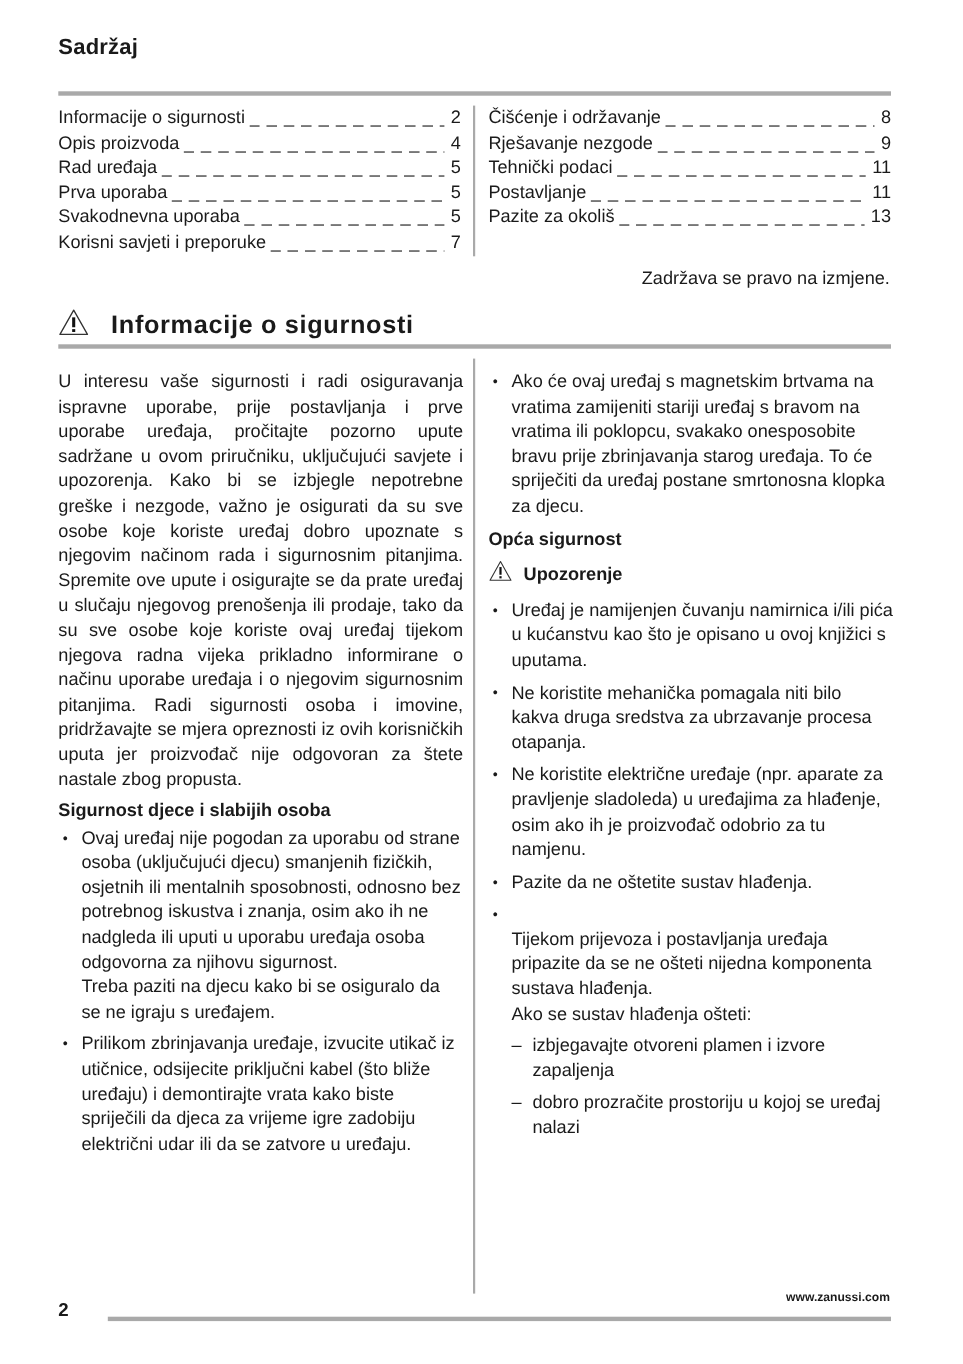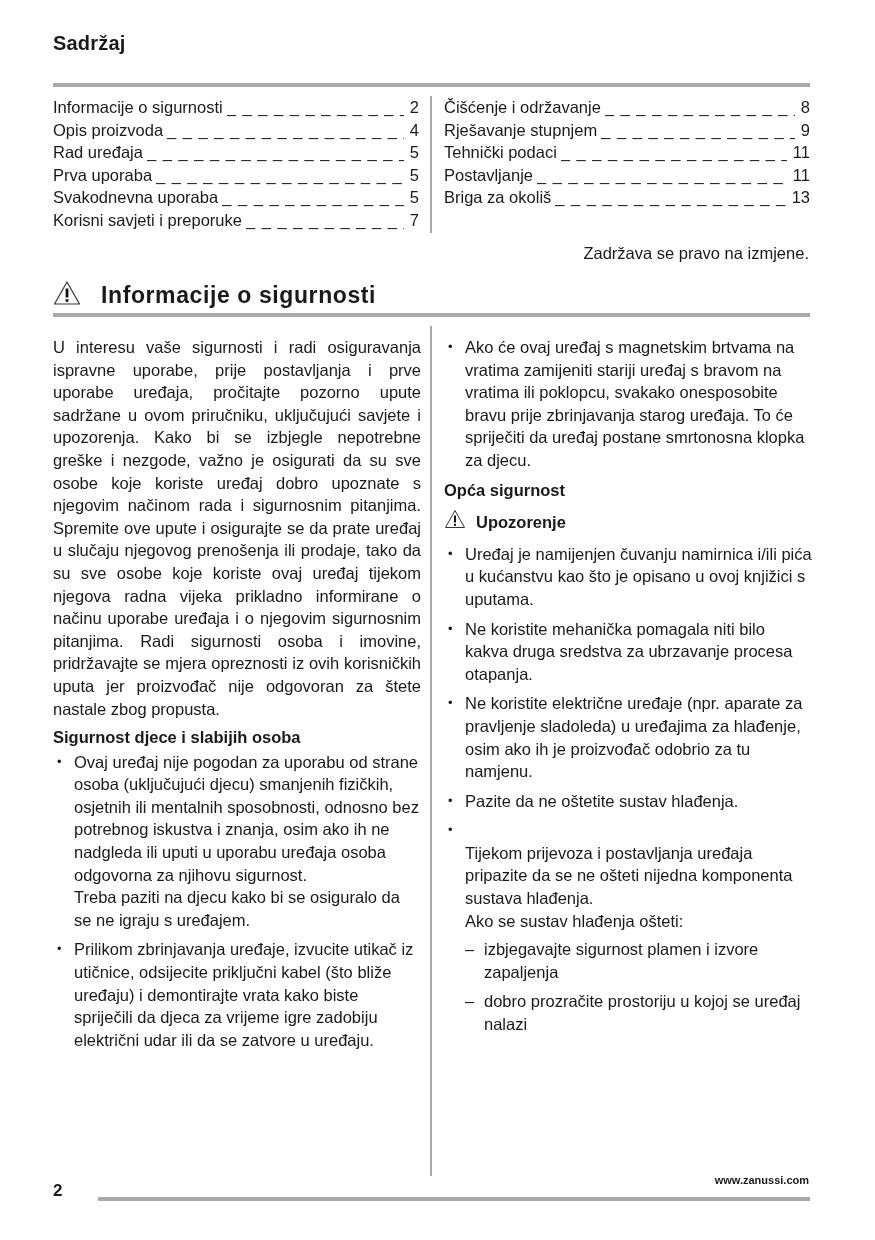--- a/index.html
+++ b/index.html
@@ -74,36 +74,36 @@
 
 <div class="vrule" style="left:430px; top:96px; height:137px;"></div>
 
 <div class="toc-col" style="left:444px; width:366px;">
   <div class="toc-row">
       <span class="lbl">Čišćenje i održavanje</span>
       <span class="lead"></span>
       <span class="pg">8</span>
     </div>
   <div class="toc-row">
-      <span class="lbl">Rješavanje stupnjem</span>
+      <span class="lbl">Rješavanje nezgode</span>
       <span class="lead"></span>
       <span class="pg">9</span>
     </div>
   <div class="toc-row">
       <span class="lbl">Tehnički podaci</span>
       <span class="lead"></span>
       <span class="pg">11</span>
     </div>
   <div class="toc-row">
       <span class="lbl">Postavljanje</span>
       <span class="lead"></span>
       <span class="pg">11</span>
     </div>
   <div class="toc-row">
-      <span class="lbl">Briga za okoliš</span>
+      <span class="lbl">Pazite za okoliš</span>
       <span class="lead"></span>
       <span class="pg">13</span>
     </div>
 </div>
 
 <div id="disclaimer">Zadržava se pravo na izmjene.</div>
 
 <div id="section-heading">
   <span>
     <svg width="28" height="26" viewBox="0 0 28 26">
@@ -150,21 +150,21 @@
   <ul class="bul">
     <li><span>Uređaj je namijenjen čuvanju namirnica i/ili pića u kućanstvu kao što je opisano u ovoj knjižici s uputama.</span></li>
     <li><span>Ne koristite mehanička pomagala niti bilo kakva druga sredstva za ubrzavanje procesa otapanja.</span></li>
     <li><span>Ne koristite električne uređaje (npr. aparate za pravljenje sladoleda) u uređajima za hlađenje, osim ako ih je proizvođač odobrio za tu namjenu.</span></li>
     <li><span>Pazite da ne oštetite sustav hlađenja.</span></li>
     <li>
       <br>
       <span>Tijekom prijevoza i postavljanja uređaja pripazite da se ne ošteti nijedna komponenta sustava hlađenja.</span><br>
       <span>Ako se sustav hlađenja ošteti:</span>
       <ul class="dash">
-        <li>izbjegavajte sigurnost plamen i izvore zapaljenja</li>
+        <li>izbjegavajte otvoreni plamen i izvore zapaljenja</li>
         <li>dobro prozračite prostoriju u kojoj se uređaj nalazi</li>
       </ul>
     </li>
   </ul>
 </div>
 
 <div id="page-number">2</div>
 <div id="site-url">www.zanussi.com</div>
 <div class="rule" style="left:98px; top:1197px; width:712px; height:4px;"></div>
 

